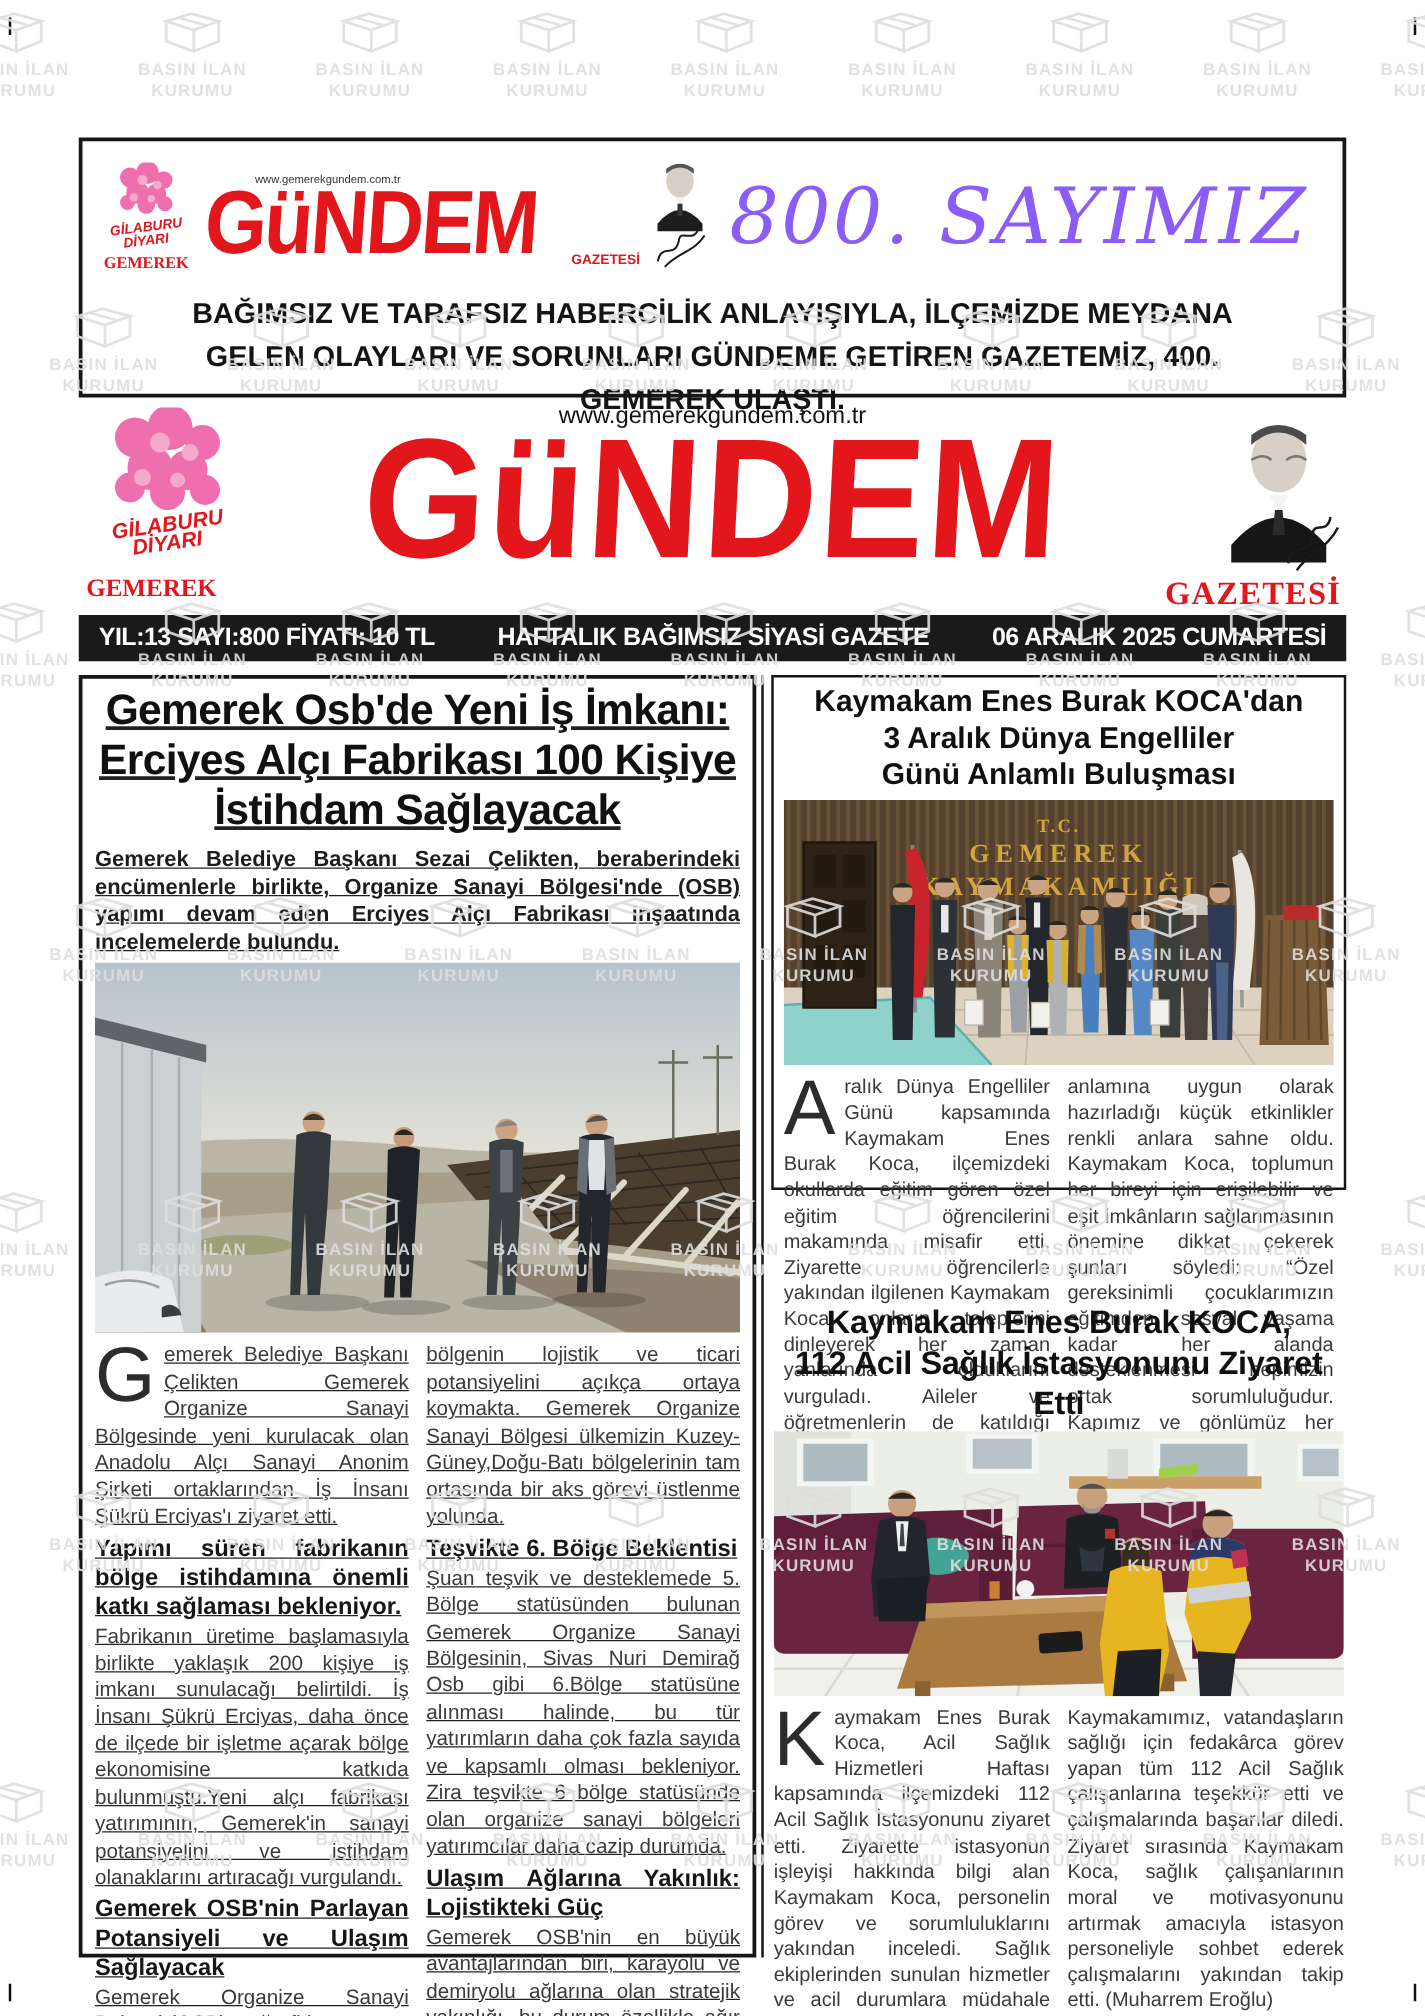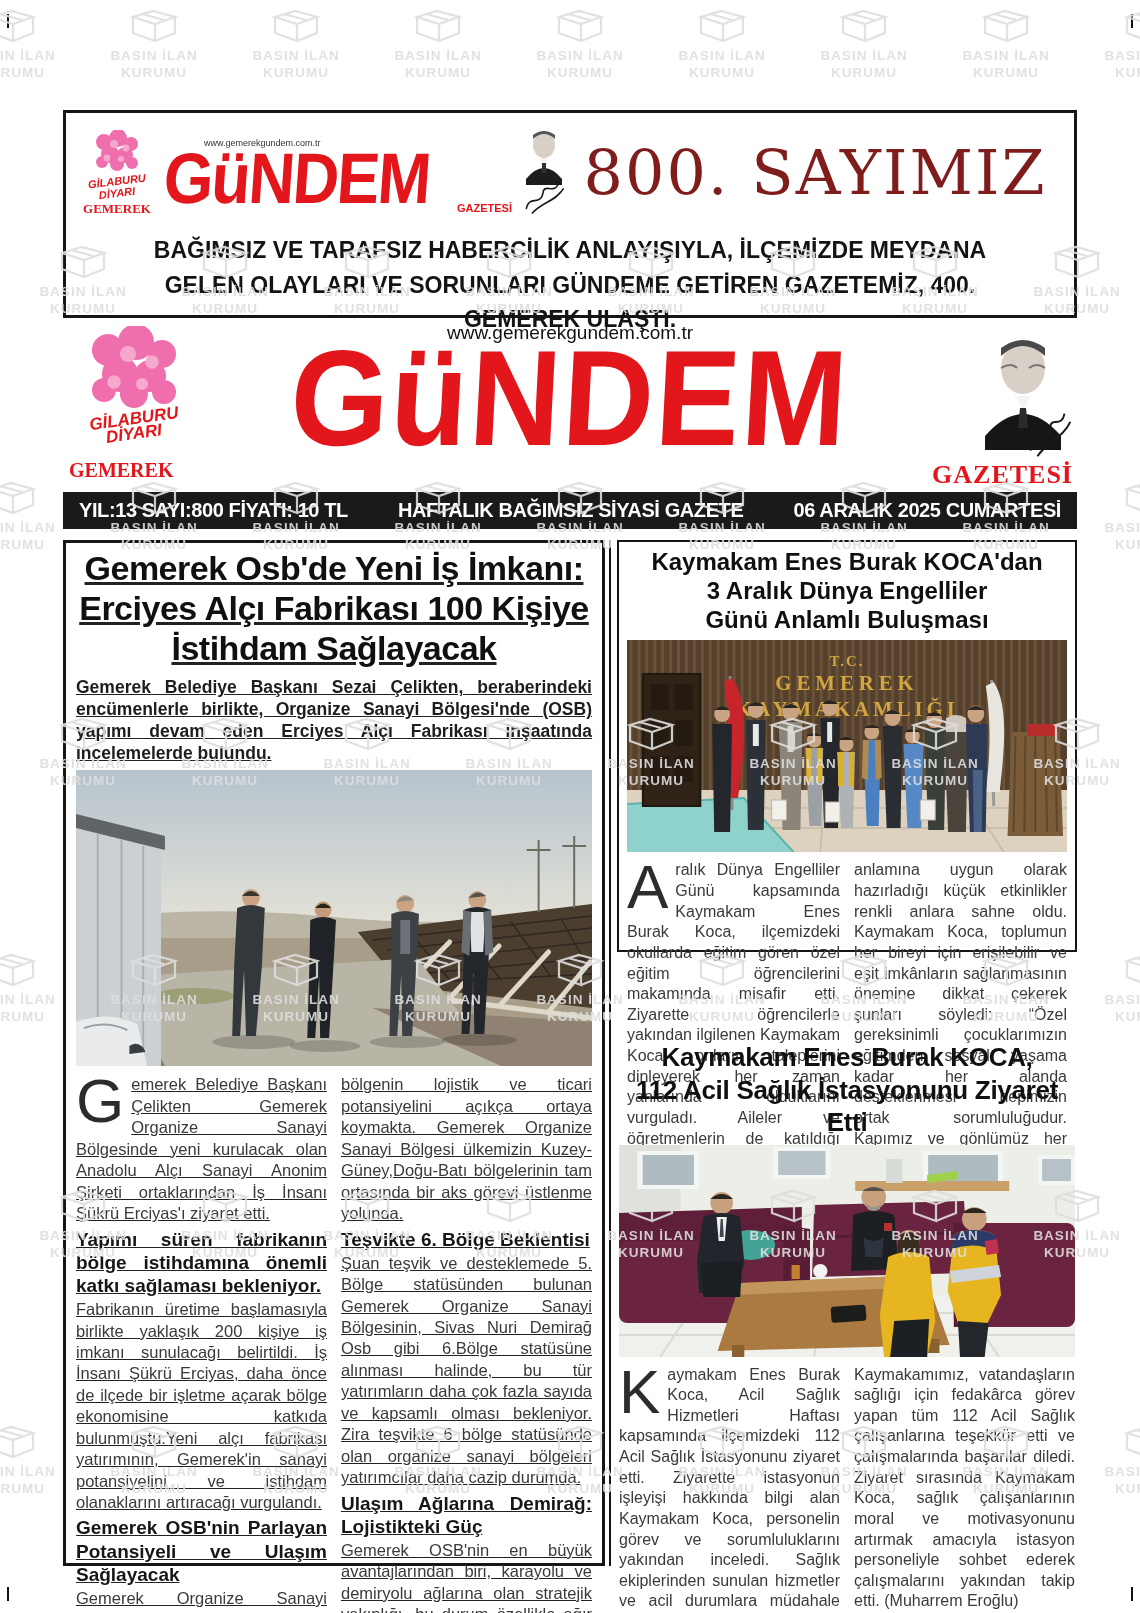--- a/index.html
+++ b/index.html
@@ -17,22 +17,22 @@
   .banner-row{display:flex;align-items:center;height:112px;padding:4px 8px 0 8px;}
   .badge{width:86px;text-align:center;line-height:1.05;}
   .badge .b1{color:var(--brand-red);font-weight:bold;font-style:italic;font-size:11px;transform:rotate(-7deg);}
   .badge .b3{color:var(--brand-red);font-weight:bold;font-family:"Liberation Serif",serif;font-size:13px;margin-top:3px;}
   .banner-logo{position:relative;margin-left:4px;width:340px;}
   .banner-url{font-size:9px;color:#333;margin-left:40px;}
   .banner-title{color:var(--brand-red);font-weight:bold;font-size:64px;line-height:.95;
                 letter-spacing:-2px;transform:skewX(-4deg) scaleY(1.12);transform-origin:left center;white-space:nowrap;}
   .banner-sub{position:absolute;right:-8px;bottom:-6px;color:var(--brand-red);font-weight:bold;font-size:11px;}
   .banner-ata{width:52px;height:92px;margin-left:14px;}
-  .banner-issue{flex:1;text-align:center;font-family:"DejaVu Serif",serif;
-                font-size:62px;color:#7f1d1d;letter-spacing:2px;line-height:1;padding-right:6px;}
+  .banner-issue{flex:1;text-align:center;font-family:"DejaVu Serif",serif;font-style:italic;
+                font-size:62px;color:#8b5cf6;letter-spacing:2px;line-height:1;padding-right:6px;}
   .announce{margin-top:4px;text-align:center;font-weight:bold;font-size:23px;line-height:1.5;color:#141414;}
   
   .masthead{position:absolute;left:63px;top:322px;width:1014px;height:166px;}
   .mh-badge{position:absolute;left:6px;top:4px;width:130px;text-align:center;}
   .mh-badge .b1{color:var(--brand-red);font-weight:bold;font-style:italic;font-size:17px;line-height:1.1;transform:rotate(-8deg);margin-top:-4px;}
   .mh-badge .b3{color:var(--brand-red);font-weight:bold;font-family:"Liberation Serif",serif;font-size:20px;margin-top:16px;text-align:left;}
   .mh-center{position:absolute;left:120px;right:120px;top:0;text-align:center;}
   .mh-url{font-size:19px;color:#111;}
   .mh-title{color:var(--brand-red);font-weight:bold;font-size:126px;line-height:1.0;margin-top:-8px;
             letter-spacing:2px;transform:skewX(-3deg) scaleY(1.08);white-space:nowrap;}
@@ -864,21 +864,21 @@
         <p><span class="dc">G</span><span>emerek Belediye Başkanı Çelikten Gemerek Organize Sanayi Bölgesinde yeni kurulacak olan Anadolu Alçı Sanayi Anonim Şirketi ortaklarından İş İnsanı Şükrü Erciyas'ı ziyaret etti.</span></p>
         <div class="sub">Yapımı süren fabrikanın bölge istihdamına önemli katkı sağlaması bekleniyor.</div>
         <p> Fabrikanın üretime başlamasıyla birlikte yaklaşık 200 kişiye iş imkanı sunulacağı belirtildi. İş İnsanı Şükrü Erciyas, daha önce de ilçede bir işletme açarak bölge ekonomisine katkıda bulunmuştu.Yeni alçı fabrikası yatırımının, Gemerek'in sanayi potansiyelini ve istihdam olanaklarını artıracağı vurgulandı.</p>
         <div class="sub">Gemerek OSB'nin Parlayan Potansiyeli ve Ulaşım Sağlayacak</div>
         <p>Gemerek Organize Sanayi Bölgesi (OSB), coğrafi konumu ve kritik ulaşım akslarına olan yakınlığı sayesinde yatırımcılar için cazip bir merkez haline geliyor. Erciyes Alçı Fabrikası gibi büyük ölçekli yatırımların tercihi olması,</p>
       </div>
       <div class="col">
         <p>bölgenin lojistik ve ticari potansiyelini açıkça ortaya koymakta. Gemerek Organize Sanayi Bölgesi ülkemizin Kuzey-Güney,Doğu-Batı bölgelerinin tam ortasında bir aks görevi üstlenme yolunda.</p>
         <div class="sub">Teşvikte 6. Bölge Beklentisi</div>
         <p>Şuan teşvik ve desteklemede 5. Bölge statüsünden bulunan Gemerek Organize Sanayi Bölgesinin, Sivas Nuri Demirağ Osb gibi 6.Bölge statüsüne alınması halinde, bu tür yatırımların daha çok fazla sayıda ve kapsamlı olması bekleniyor. Zira teşvikte 6 bölge statüsünde olan organize sanayi bölgeleri yatırımcılar daha cazip durumda.</p>
-        <div class="sub">Ulaşım Ağlarına Demirağ: Lojistikteki Güç</div>
+        <div class="sub">Ulaşım Ağlarına Yakınlık: Lojistikteki Güç</div>
         <p>Gemerek OSB'nin en büyük avantajlarından biri,  karayolu ve demiryolu ağlarına olan stratejik yakınlığı, bu durum özellikle ağır sanayi ve hacimli ürün taşıyan işletmeler için operasyonel maliyetleri düşüren hayati bir unsuru olarak göze çarpıyor.  (Haber Bülteni)</p>
       </div>
     </div>
   </div>
 
   <div class="art-r1">
     <div class="h2">
       <div>Kaymakam Enes Burak KOCA'dan</div>
       <div>3 Aralık Dünya Engelliler</div>
       <div>Günü Anlamlı Buluşması</div>

